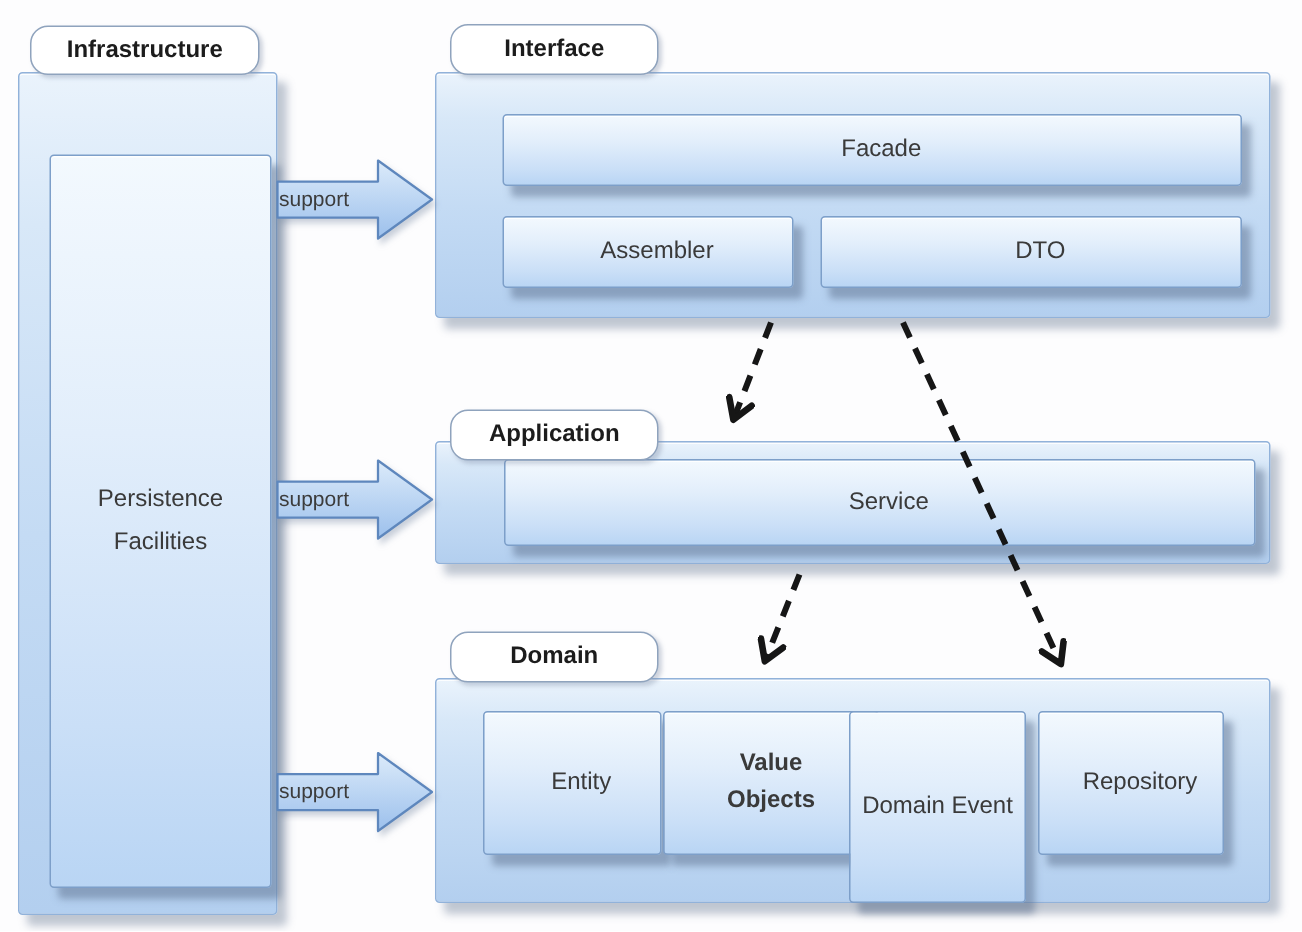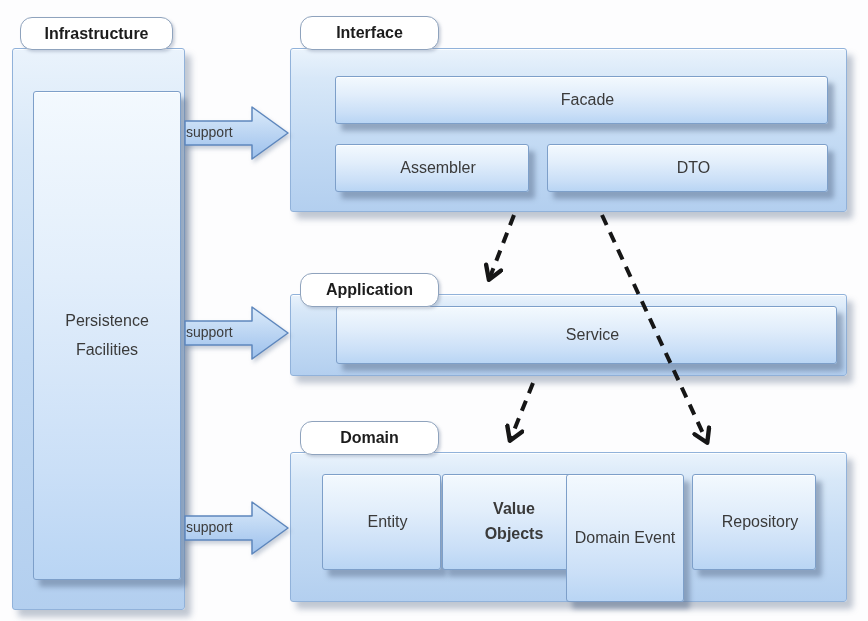--- a/index.html
+++ b/index.html
@@ -43,21 +43,21 @@
 </style>
 </head>
 <body>
 
 <div class="canvas">
 
   <div class="container" style="left:12px;top:48px;width:171px;height:560px;"></div>
   <div class="label-box" style="left:20px;top:17px;width:151px;height:31px;">
     <span>Infrastructure</span>
   </div>
-  <div class="box" style="left:33px;top:91px;width:130px;height:487px;padding:0 8px;line-height:1.8;text-align:center;">
+  <div class="box" style="left:33px;top:103px;width:130px;height:487px;padding:0 8px;line-height:1.8;text-align:center;">
     <span>Persistence Facilities</span>
   </div>
 
   <div class="support-arrow" style="top:104px;">
     <svg width="106" height="58" viewBox="0 0 106 58">
       <defs>
         <linearGradient id="supg1" x1="0" y1="0" x2="0" y2="1">
           <stop offset="0" style="stop-color:var(--arrow_fill_top,#dcebfa)"></stop>
           <stop offset="1" style="stop-color:var(--arrow_fill_bottom,#9cc0ec)"></stop>
         </linearGradient>

